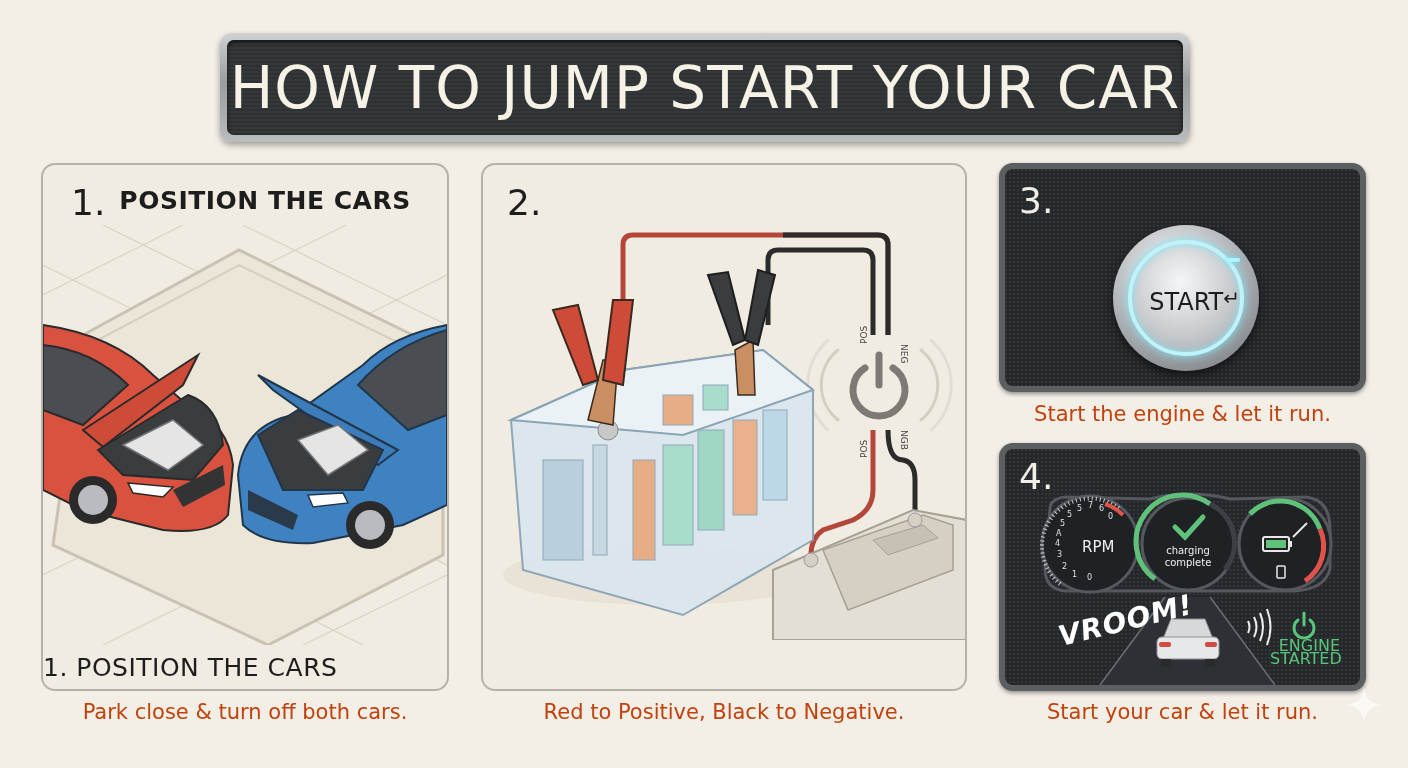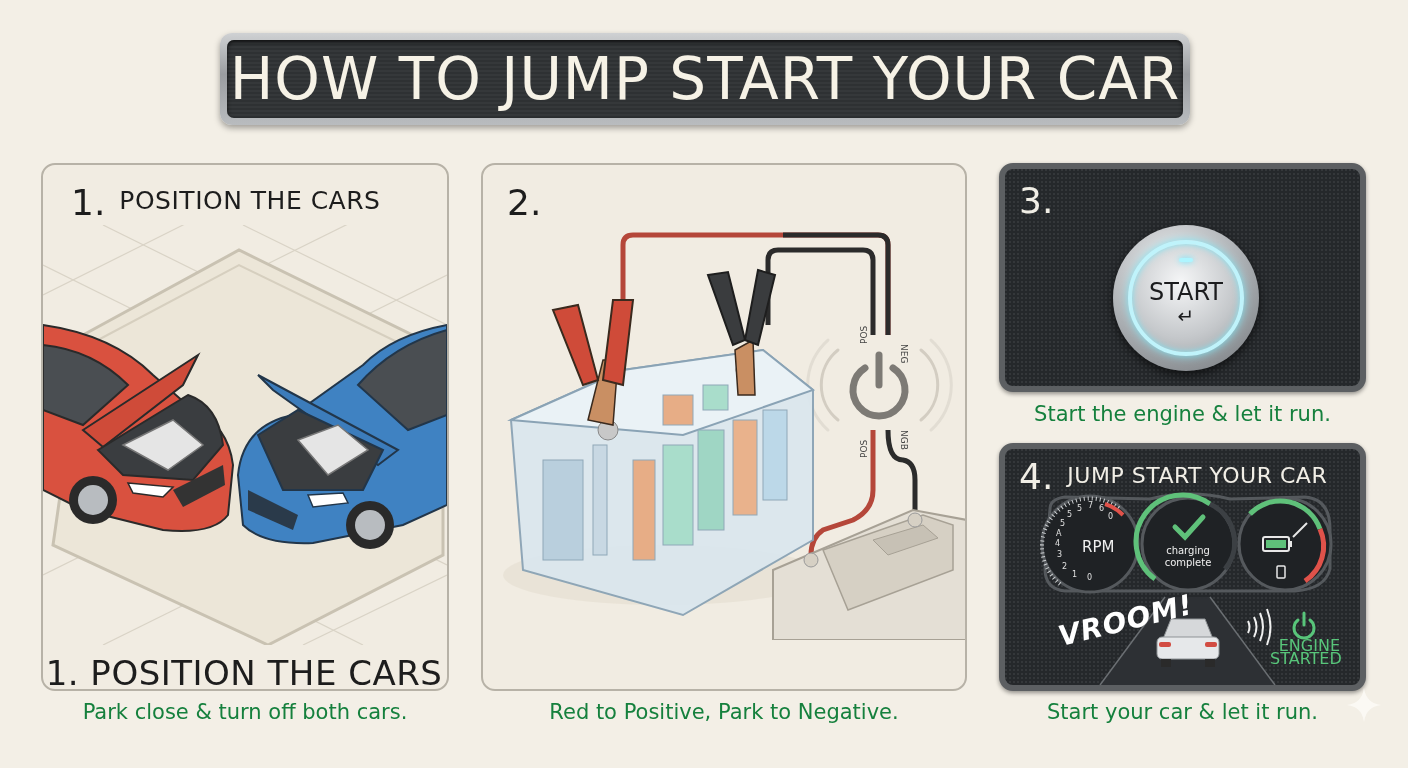--- a/index.html
+++ b/index.html
@@ -5,21 +5,21 @@
   * { box-sizing: border-box; margin: 0; padding: 0; }
   html, body { width: 1408px; height: 768px; overflow: hidden; }
   body {
     background: #f3efe6;
     font-family: "DejaVu Sans", sans-serif;
     position: relative;
     color: #1d1d1d;
   }
   
   .title-plate {
-    position: absolute; left: 220px; top: 33px; width: 970px; height: 92px;
+    position: absolute; left: 220px; top: 33px; width: 970px; height: 109px;
     border-radius: 12px;
     background: linear-gradient(180deg,#cfd1d3 0%,#9a9da0 45%,#b9bcbf 100%);
     padding: 7px;
     box-shadow: 0 3px 6px rgba(0,0,0,.35);
   }
   .title-inner {
     width: 100%; height: 100%; border-radius: 7px;
     background: repeating-linear-gradient(0deg,#2e3133 0px,#2e3133 2px,#35383a 2px,#35383a 4px);
     display: flex; align-items: center; justify-content: center;
     box-shadow: inset 0 2px 4px rgba(0,0,0,.7);
@@ -43,44 +43,44 @@
     box-shadow: 0 2px 4px rgba(0,0,0,.4);
   }
   .step-head {
     position: absolute; display: flex; align-items: flex-end; gap: 14px;
   }
   .step-num {
     font-family: "DejaVu Sans", sans-serif; font-size: 36px; line-height: 1; color: #1d1d1d;
   }
   .step-title {
     font-family: "DejaVu Sans", sans-serif; font-size: 25px; line-height: 1; color: #1d1d1d;
-    padding-bottom: 8px; letter-spacing: .5px;
+    padding-bottom: 8px; letter-spacing: .5px; font-weight: bold;
   }
   .dark .step-num, .dark .step-title { color: #f1eee6; }
   .bottom-label {
-    position: absolute; left: 0; right: 2px; text-align: center;
-    font-family: "DejaVu Sans", sans-serif; font-size: 34px; color: #1d1d1d; letter-spacing: .5px;
+    position: absolute; left: 0; right: 2px; text-align: left;
+    font-family: "DejaVu Sans", sans-serif; font-size: 25px; color: #1d1d1d; letter-spacing: .5px;
   }
   .caption {
     position: absolute; text-align: center; font-family: "DejaVu Sans", sans-serif;
-    font-size: 21px; color: #15803d;
+    font-size: 21px; color: #c2410c;
   }
   svg { display: block; }
   
   .start-btn {
     position: absolute; left: 108px; top: 56px; width: 146px; height: 146px; border-radius: 50%;
     background: radial-gradient(circle at 40% 30%, #f2f3f4 0%, #a9adb1 55%, #6c7074 100%);
     box-shadow: 0 4px 10px rgba(0,0,0,.6);
     display: flex; align-items: center; justify-content: center;
   }
   .start-ring {
     width: 116px; height: 116px; border-radius: 50%;
     border: 4px solid #bff3fb; box-shadow: 0 0 8px #7fe6f5, inset 0 0 6px #7fe6f5;
     background: radial-gradient(circle at 45% 35%, #f5f6f7 0%, #c5c8cb 60%, #9ea2a6 100%);
-    display: flex; flex-direction: column; align-items: center; justify-content: center;
+    display: flex; flex-direction: row; align-items: center; justify-content: flex-end;
     position: relative;
   }
   .start-led {
     position: absolute; top: 14px; width: 14px; height: 4px; border-radius: 2px;
     background: #aef5ff; box-shadow: 0 0 6px #5fe6ff;
   }
   .start-label { font-size: 24px; color: #1b1c1e; font-family: "DejaVu Sans", sans-serif; margin-top: 8px; }
   .start-arrow { font-size: 20px; color: #1b1c1e; line-height: 1; }
   .vroom {
     position: absolute; left: 52px; top: 155px; transform: rotate(-14deg);
@@ -218,40 +218,39 @@
     <g>
       <path d="M290 350 L430 290 L484 300 L484 420 L290 420 Z" fill="#e4dfd5" stroke="#a7a195" stroke-width="2"></path>
       <path d="M340 330 L440 295 L470 305 L470 350 L365 390 Z" fill="#d6d0c4" stroke="#a7a195" stroke-width="1.5"></path>
       <path d="M390 320 L440 305 L455 318 L405 335 Z" fill="#c7c1b5" stroke="#a7a195" stroke-width="1"></path>
       <circle cx="328" cy="340" r="7" fill="#d6d0c4" stroke="#999"></circle>
       <circle cx="432" cy="300" r="7" fill="#d6d0c4" stroke="#999"></circle>
     </g>
   </svg>
 
 </div>
-<div class="caption" style="left:481px; top:700px; width:486px;">Red to Positive, Park to Negative.</div>
+<div class="caption" style="left:481px; top:700px; width:486px;">Red to Positive, Black to Negative.</div>
 
 <div class="panel dark" style="left:999px; top:163px; width:367px; height:229px;">
   <div class="step-head" style="left:14px; top:14px;">
     <span class="step-num">3.</span>
   </div>
   <div class="start-btn">
     <div class="start-ring">
       <span class="start-led"></span>
       <span class="start-label">START</span>
       <span class="start-arrow">↵</span>
     </div>
   </div>
 </div>
 <div class="caption" style="left:999px; top:402px; width:367px;">Start the engine &amp; let it run.</div>
 
 <div class="panel dark" style="left:999px; top:443px; width:367px; height:248px;">
   <div class="step-head" style="left:14px; top:10px;">
     <span class="step-num">4.</span>
-    <span class="step-title" style="font-size:22px;">JUMP START YOUR CAR</span>
   </div>
 
   <svg style="position:absolute; left:0; top:0;" width="355" height="236" viewBox="0 0 355 236">
 
     <path d="M45 60 Q45 50 60 48 L145 50 Q185 40 225 50 L300 48 Q325 50 325 80 L325 120 Q320 140 290 142 L60 142 Q40 140 40 120 Z" fill="none" stroke="#55595d" stroke-width="3"></path>
 
     <g>
       <circle cx="85" cy="95" r="48" fill="#1f2225" stroke="#55595d" stroke-width="3"></circle>
       <path d="M55 135 A44 44 0 1 1 115 60" fill="none" stroke="#cfd2d4" stroke-width="4" stroke-dasharray="1 3"></path>
       <path d="M100 55 A44 44 0 0 1 118 66" fill="none" stroke="#e0524a" stroke-width="4"></path>

